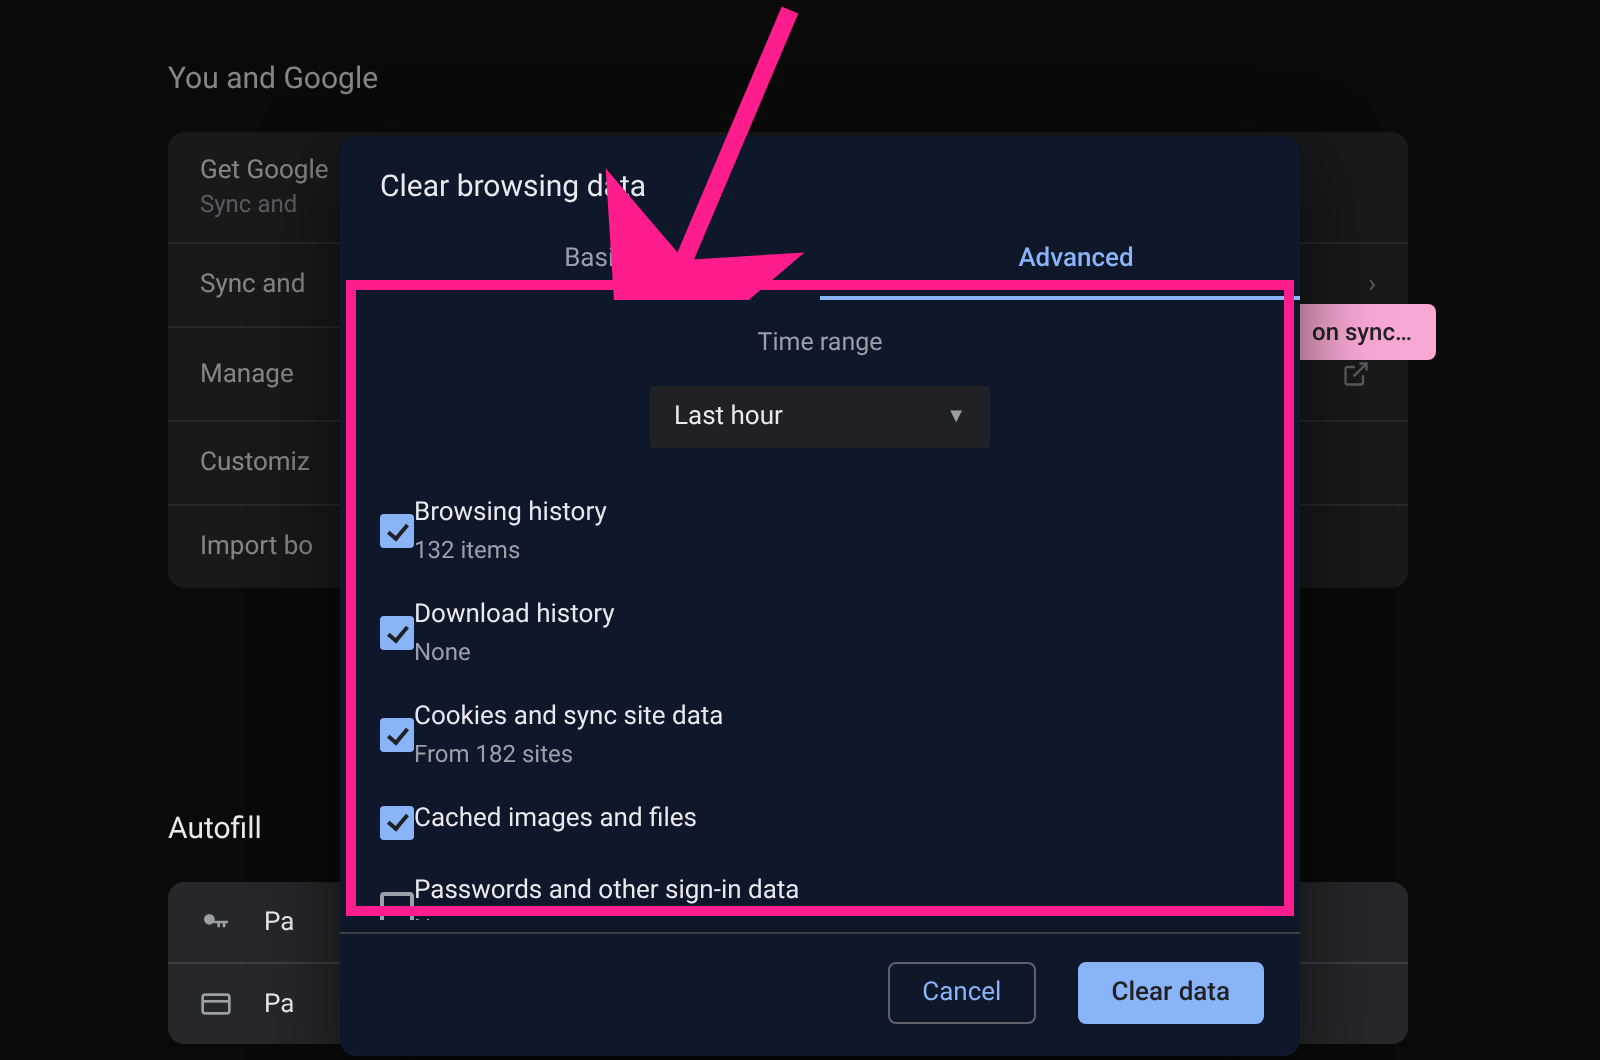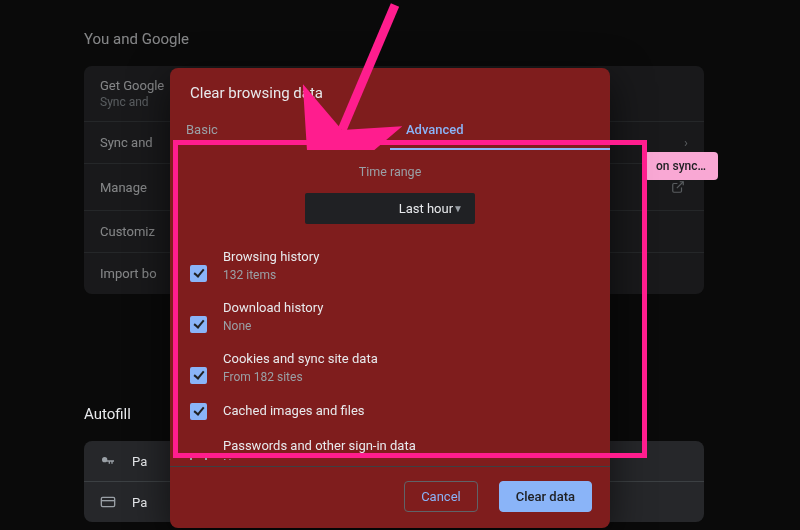--- a/index.html
+++ b/index.html
@@ -16,31 +16,31 @@
   .bg-row .chev { color: #9aa0a6; }
   .ext-icon-box { width: 20px; height: 20px; display:flex; align-items:center; justify-content:center; }
   .sync-btn { position: absolute; right: 82px; top: 152px; background: #f9a8d4; color: #202124; font-size: 12px; font-weight: 500; padding: 7px 12px; border-radius: 4px; }
   .autofill-section { position: absolute; left: 84px; top: 405px; }
   .autofill-card { background: #26272a; border-radius: 8px; width: 620px; margin-top: 18px; }
   .autofill-row { padding: 12px 16px; display:flex; align-items:center; gap: 14px; font-size: 13px; color:#e8eaed; border-top: 1px solid #3c4043; }
   .autofill-row:first-child { border-top: none; }
   .autofill-icon { color: #9aa0a6; width: 18px; display:flex; }
 
   
-  .modal { position: absolute; left: 170px; top: 68px; width: 440px; background: #7f1d1d; border-radius: 8px; box-shadow: 0 12px 40px rgba(0,0,0,0.6); overflow: hidden; }
+  .modal { position: absolute; left: 170px; top: 68px; width: 480px; background: #0f172a; border-radius: 8px; box-shadow: 0 12px 40px rgba(0,0,0,0.6); overflow: hidden; }
   .modal-title { padding: 16px 20px 10px 20px; font-size: 15px; color: #e8eaed; }
   .tabs { display: flex; }
-  .tab { flex: 1; padding: 10px 0 11px 16px; font-size: 13px; color: #9aa0a6; cursor: pointer; border-bottom: 2px solid transparent; }
+  .tab { flex: 1; text-align: center; padding: 10px 0 11px 16px; font-size: 13px; color: #9aa0a6; cursor: pointer; border-bottom: 2px solid transparent; }
   .tab.active { color: #8ab4f8; border-bottom-color: #8ab4f8; font-weight: 500; }
   .modal-body { padding: 14px 20px 0 20px; max-height: 310px; overflow: hidden; }
   .time-row { display: flex; align-items: center; gap: 14px; margin-bottom: 16px; flex-direction: column; }
   .time-label { font-size: 12.5px; color: #9aa0a6; }
-  .time-select { background: #202124; border: none; padding: 8px 12px; width: 170px; display: flex; justify-content: flex-end; align-items: center; font-size: 13px; color: #e8eaed; border-radius: 2px; cursor: pointer; }
+  .time-select { background: #202124; border: none; padding: 8px 12px; width: 170px; display: flex; justify-content: space-between; align-items: center; font-size: 13px; color: #e8eaed; border-radius: 2px; cursor: pointer; }
   .time-select .caret { font-size: 10px; color: #9aa0a6; }
-  .opt-row { display: flex; align-items: flex-end; gap: 16px; padding: 9px 0; }
+  .opt-row { display: flex; align-items: center; padding: 9px 0; }
   .chk { width: 17px; height: 17px; border: 2px solid #9aa0a6; border-radius: 2px; flex-shrink: 0; margin-top: 1px; display:flex; align-items:center; justify-content:center; cursor:pointer; }
   .chk.checked { background: #8ab4f8; border-color: #8ab4f8; }
   .chk.checked::after { content:""; width:4px; height:8px; border: solid #202124; border-width: 0 2px 2px 0; transform: rotate(40deg); margin-top:-2px; }
   .opt-text .t { font-size: 13px; color: #e8eaed; line-height: 1.3; }
   .opt-text .s { font-size: 12px; color: #9aa0a6; margin-top: 2px; }
   .modal-footer { display: flex; justify-content: flex-end; gap: 21px; padding: 14px 18px 16px 18px; border-top: 1px solid #3c4043; margin-top: 6px; }
   .btn { font-size: 13px; padding: 7px 16px; border-radius: 4px; cursor: pointer; }
   .btn-cancel { background: transparent; border: 1px solid #5f6368; color: #8ab4f8; }
   .btn-primary { background: #8ab4f8; border: 1px solid #8ab4f8; color: #202124; font-weight: 500; }
 

